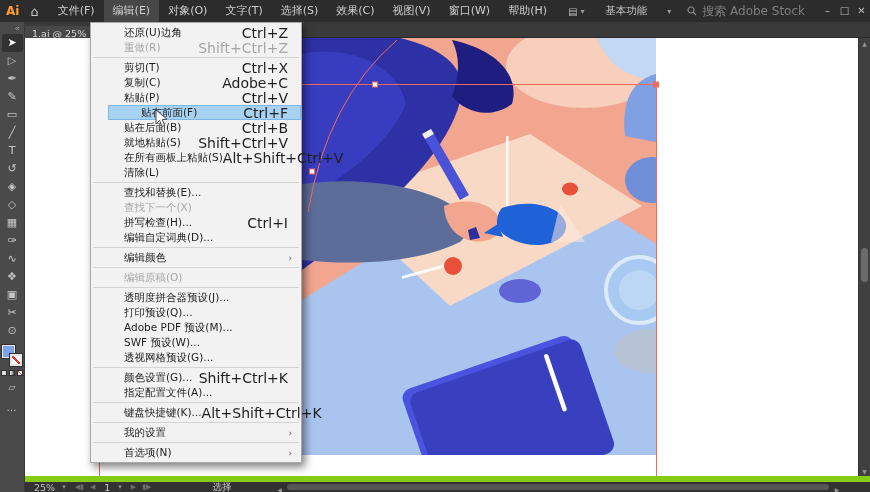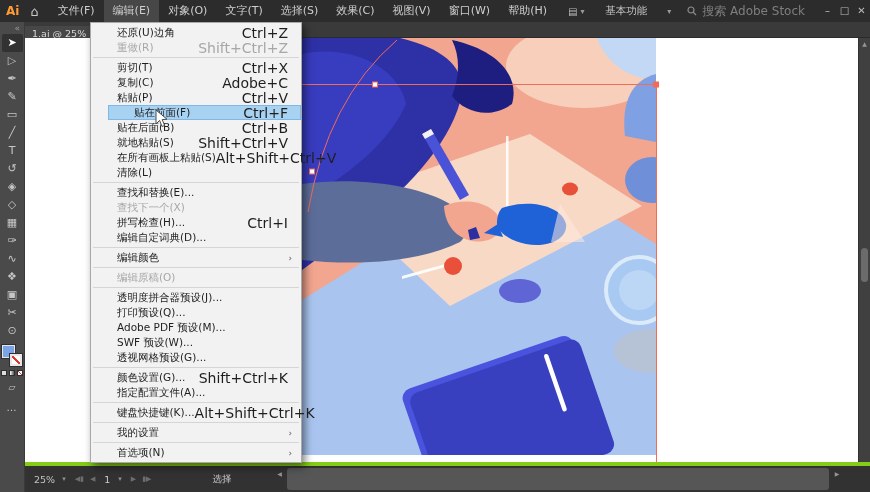--- a/index.html
+++ b/index.html
@@ -51,37 +51,37 @@
   .artwork{position:absolute;left:277px;top:0;width:354px;height:417px;}
   .sel-overlay{position:absolute;left:0;top:0;width:100%;height:100%;pointer-events:none;}
 
   
   .vscroll{position:absolute;right:0;top:16px;width:12px;bottom:15px;background:#404040;border-left:1px solid #333;}
   .vs-btn{height:11px;text-align:center;color:#969696;font-size:6px;line-height:11px;}
   .vs-btn.bottom{position:absolute;bottom:0;left:0;right:0;}
   .vs-thumb{position:absolute;left:2px;right:2px;top:210px;height:34px;background:#6b6b6b;border-radius:4px;}
 
   
-  .statusbar{position:absolute;left:0;right:0;bottom:0;height:30px;background:#323232;border-top:4px solid #84cc16;
+  .statusbar{position:absolute;left:0;right:0;bottom:0;height:16px;background:#323232;border-top:6px solid #84cc16;
              display:flex;align-items:center;color:#c2c2c2;font-size:9.5px;}
   .sb-zoom{padding:0 5px 0 9px;}
   .sb-caret{color:#8f8f8f;font-size:7px;padding:0 6px 0 2px;}
   .sb-nav{color:#6d6d6d;font-size:7px;padding:0 3px;}
   .sb-artboard{padding:0 6px;color:#cccccc;}
   .sb-status{margin-left:58px;color:#c9c9c9;}
   .hscroll{flex:1;height:100%;position:relative;margin-left:42px;}
   .hs-btn{position:absolute;top:0;width:12px;height:100%;color:#949494;font-size:6px;text-align:center;line-height:15px;}
   .hs-btn.left{left:0;} .hs-btn.right{right:14px;}
   .hs-thumb{position:absolute;left:14px;right:28px;top:2px;bottom:2px;background:#565656;border-radius:3px;}
   .sb-corner{width:13px;height:100%;}
 
   
   .dropdown{position:absolute;left:90px;top:22px;width:212px;background:#f2f2f2;border:1px solid #a9a9a9;
             box-shadow:3px 4px 8px rgba(0,0,0,.5);padding:2px 0;z-index:50;}
-  .mi{display:flex;align-items:center;height:15px;font-size:10.5px;color:#1e1e1e;padding-left:26px;position:relative;}
+  .mi{display:flex;align-items:center;height:15px;font-size:10.5px;color:#1e1e1e;padding-left:33px;position:relative;}
   .mi .lbl{flex:1;white-space:nowrap;}
   .mi .sc{padding-right:13px;font-size:14px;}
   .mi .sub-arrow{position:absolute;right:9px;font-size:9px;color:#555;}
   .mi.disabled{color:#a7a7a7;}
   .mi.hl{background:#a8d2f1;box-shadow:inset 0 0 0 1px #7db8e8;margin-left:17px;}
   .sep{height:1px;background:#d5d5d5;margin:2px 2px;}
   .cursor-svg{position:absolute;left:64px;top:86px;z-index:55;}
 </style>
 </head>
 <body>

